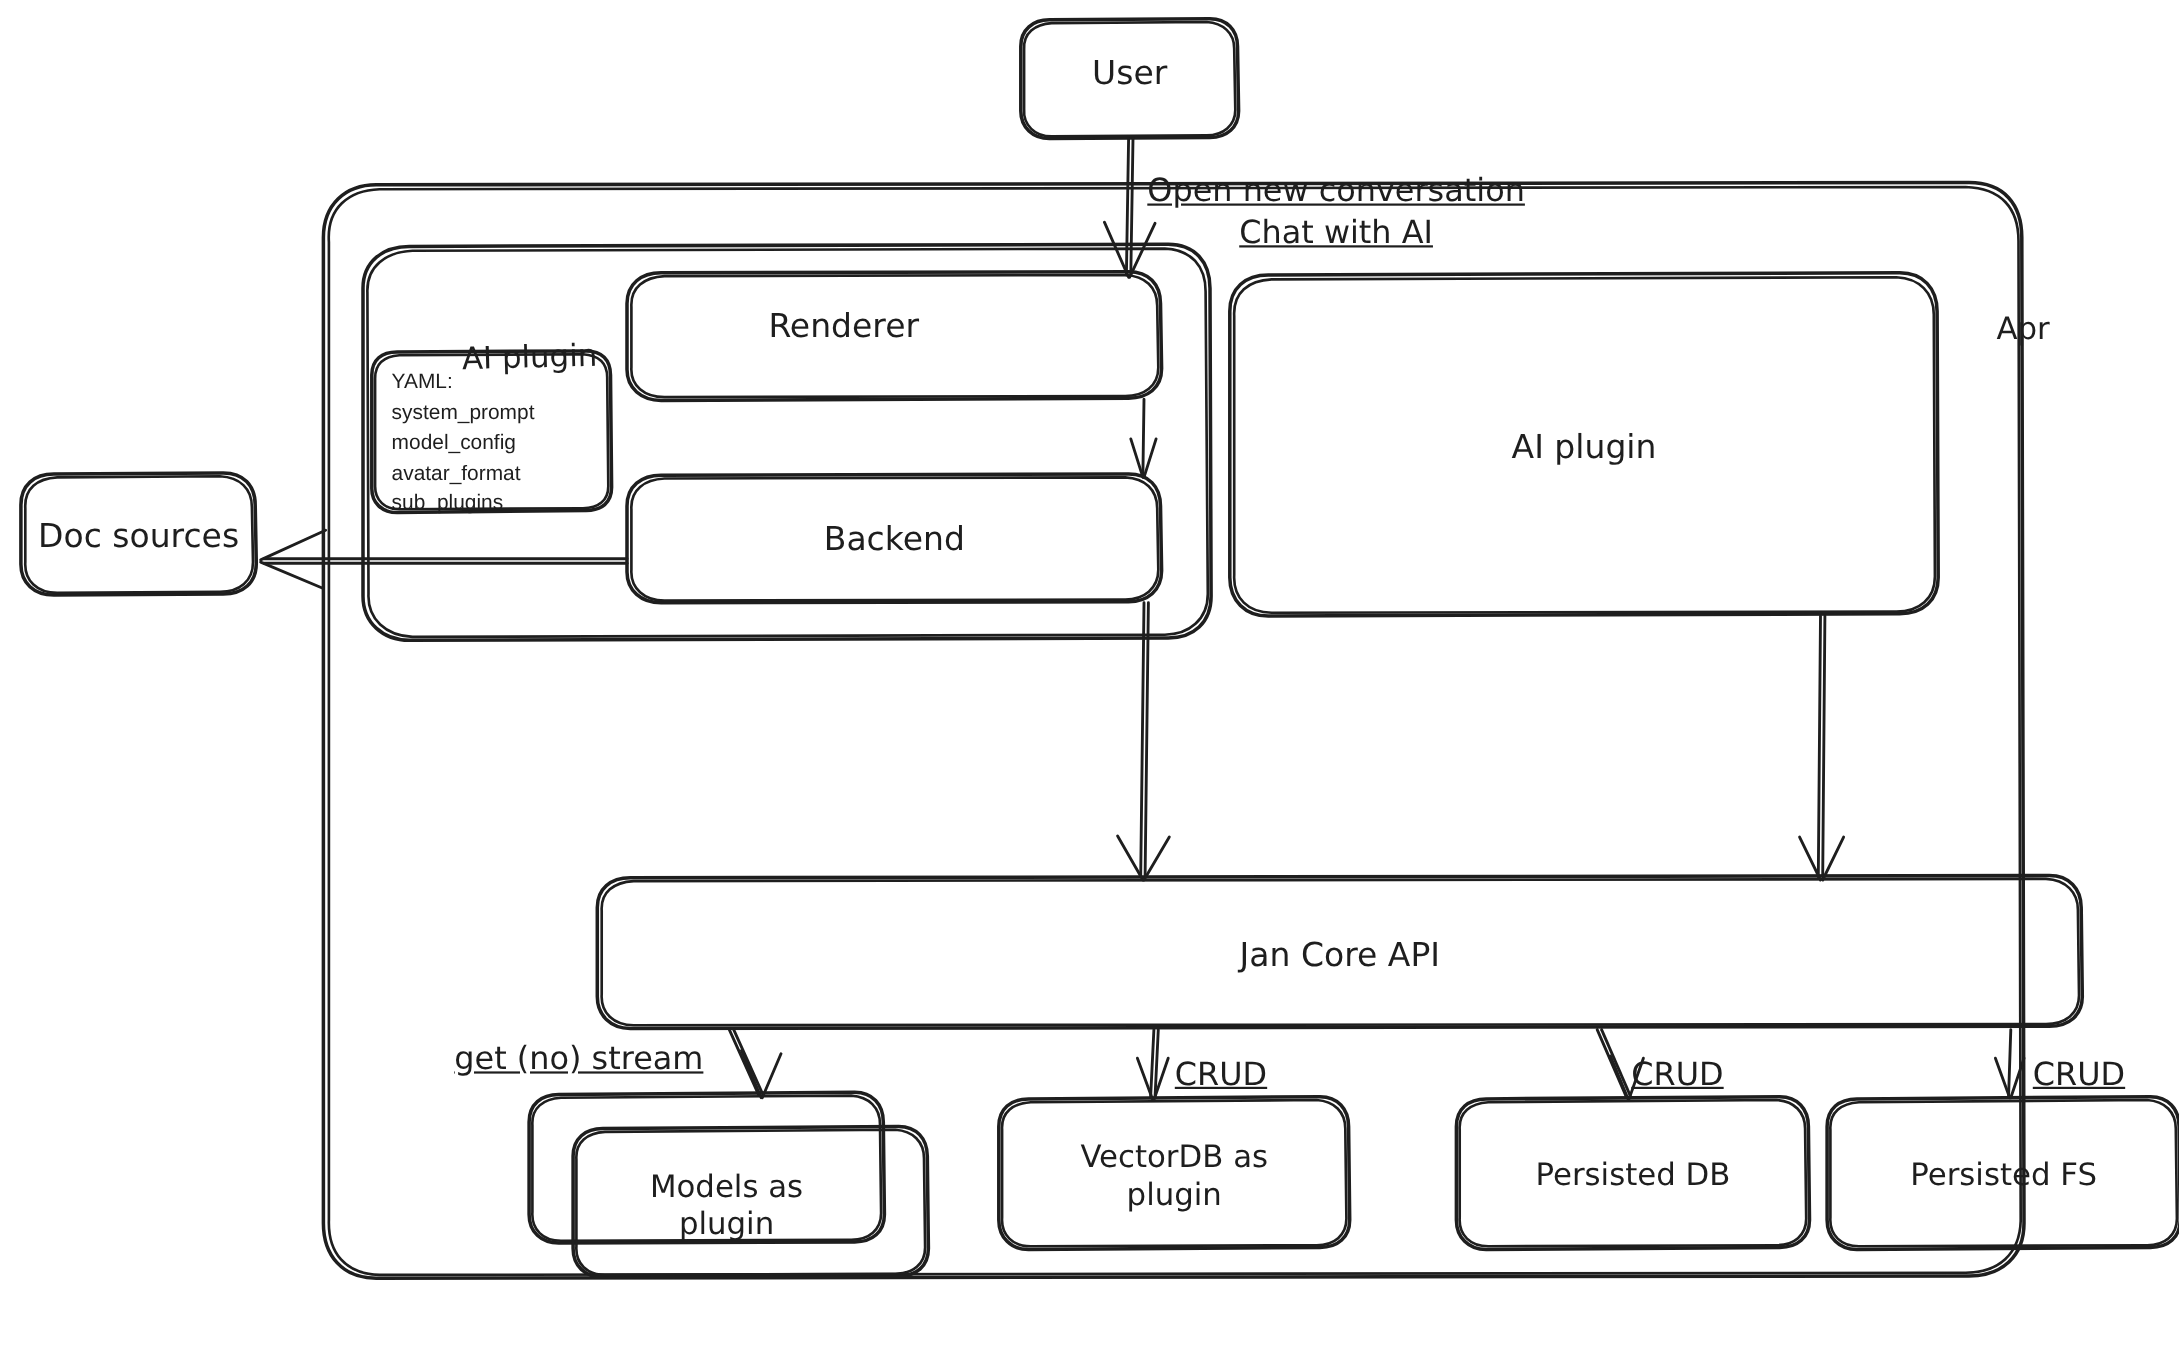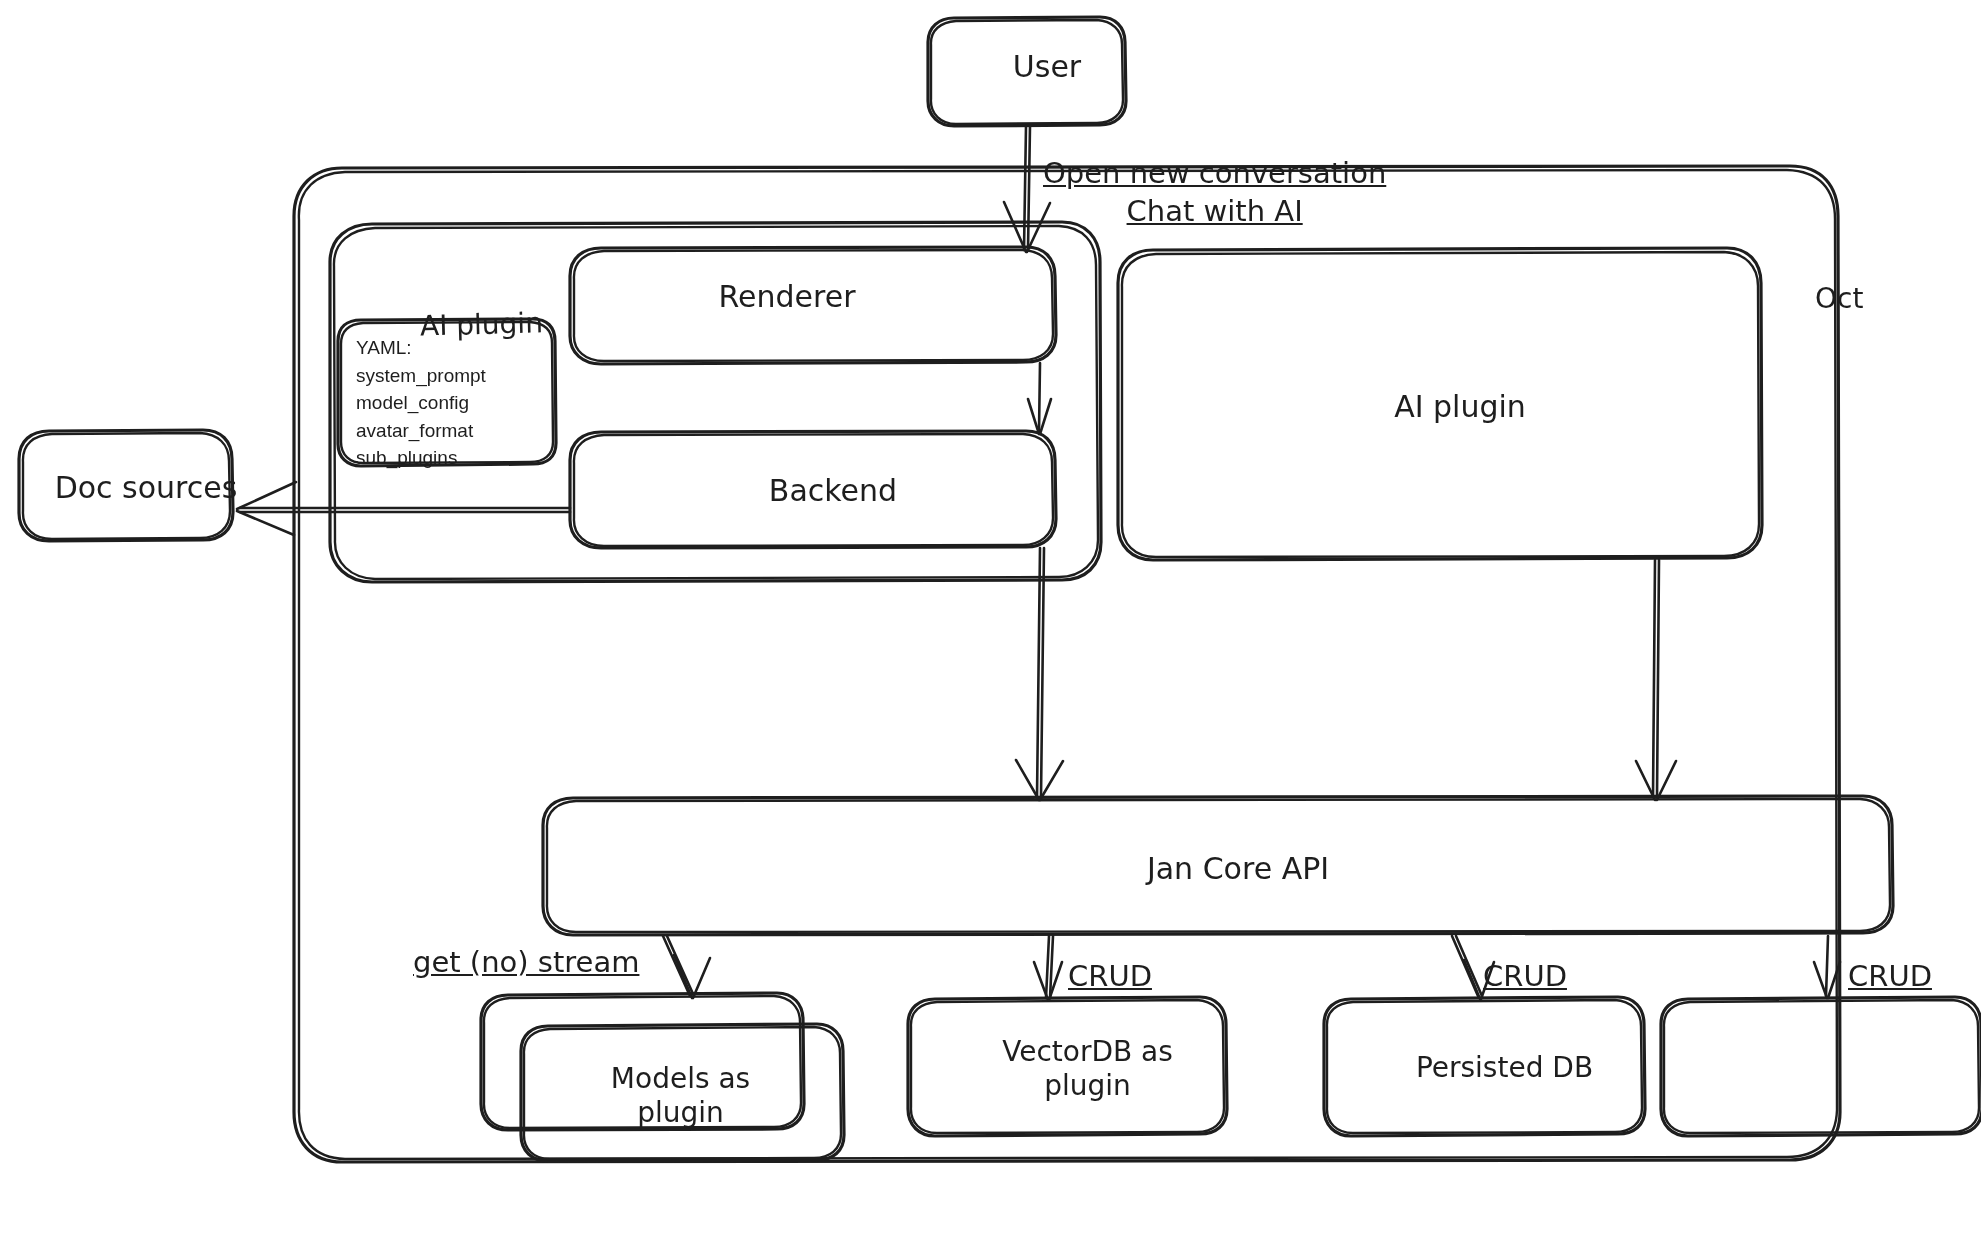--- a/index.html
+++ b/index.html
@@ -23,21 +23,20 @@
     height: 1246px;
   }
   .node-label {
     position: absolute;
     color: #1e1e1e;
     font-family: "DejaVu Sans", sans-serif;
     text-align: center;
     line-height: 1.22;
     white-space: pre-line;
     pointer-events: none;
-    padding-left: 20px;
   }
   .lbl-28 { font-size: 30px; }
   .lbl-26 { font-size: 28px; }
   .yaml-block {
     position: absolute;
     color: #1e1e1e;
     font-size: 19px;
     line-height: 1.45;
     text-align: left;
     white-space: pre-line;
@@ -310,21 +309,21 @@
       <path class="ar" d="M 1494 962 L 1481 999"></path>
     </g>
 
     <g>
       <path class="ar" d="M 1828 936 L 1826 996"></path>
       <path class="ar" d="M 1814 962 L 1827 998"></path>
       <path class="ar" d="M 1840 962 L 1828 998"></path>
     </g>
   </svg>
 
-  <div class="container-title" style="left:1815px; top:282px;">Oct</div>
+  <div class="container-title" style="left:1815px; top:282px;">Apr</div>
 
   <div class="container-title" style="left:420px; top:308px; transform: rotate(-1.5deg);">AI plugin</div>
 
   <div class="node-label lbl-28" style="left:928px; top:49px; width:198px;">User</div>
 
   <div class="node-label lbl-28" style="left:570px; top:279px; width:394px;">Renderer</div>
 
   <div class="node-label lbl-28" style="left:570px; top:473px; width:486px;">Backend</div>
 
   <div class="yaml-block" style="left:356px; top:334px; width:190px;">YAML:
@@ -340,20 +339,21 @@
   <div class="node-label lbl-28" style="left:543px; top:851px; width:1350px;">Jan Core API</div>
 
   <div class="node-label lbl-26" style="left:521px; top:1062px; width:279px;">Models as
 plugin</div>
 
   <div class="node-label lbl-26" style="left:908px; top:1035px; width:319px;">VectorDB as
 plugin</div>
 
   <div class="node-label lbl-26" style="left:1324px; top:1051px; width:321px;">Persisted DB</div>
 
+  <div class="node-label lbl-26" style="left:1661px; top:1051px; width:321px;">Persisted FS</div>
 
   <div class="edge-label" style="left:1043px; top:155px;">Open new conversation
 Chat with AI</div>
 
   <div class="edge-label" style="left:365px; top:944px;margin-left:48px;">get (no) stream</div>
 
   <div class="edge-label" style="left:1068px; top:958px;">CRUD</div>
 
   <div class="edge-label" style="left:1483px; top:958px;">CRUD</div>
 

